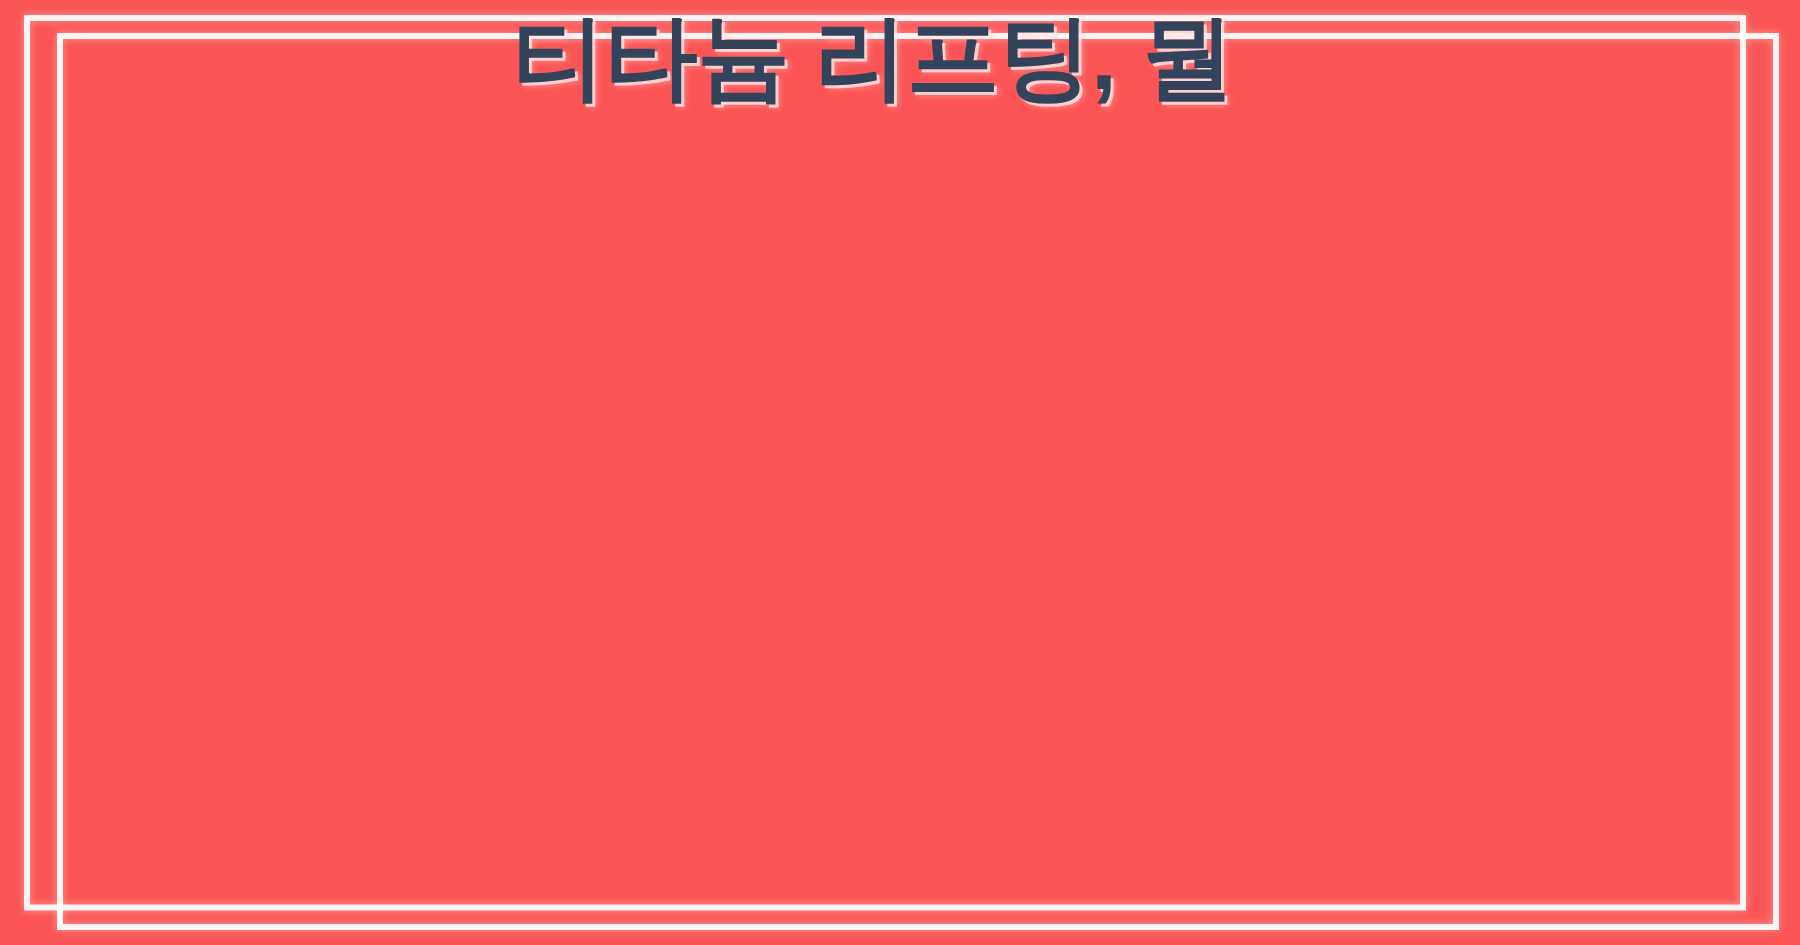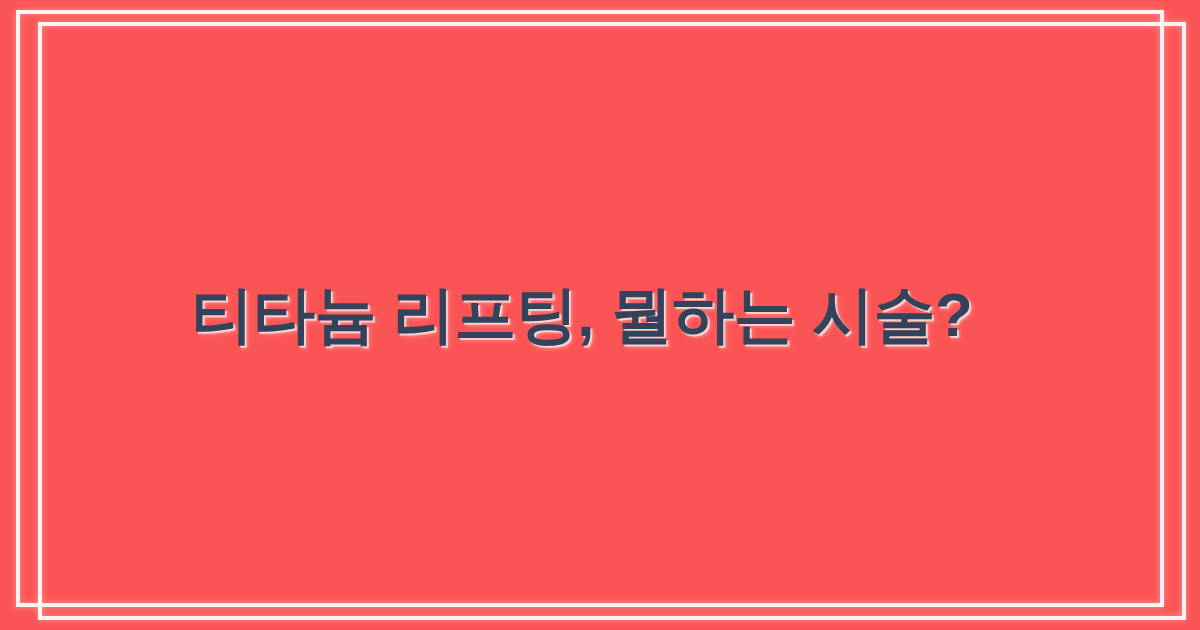--- a/index.html
+++ b/index.html
@@ -46,23 +46,23 @@
   }
 
   
   #title-block {
     position: absolute;
     left: 0;
     top: 0;
     width: 1164px;
     height: 630px;
     display: flex;
-    flex-direction: row;
+    flex-direction: column;
     align-items: center;
-    justify-content: center;
+    justify-content: space-between;
     text-align: center;
   }
 
   .title-line {
     display: block;
     color: #33435b;
     font-size: 62px;
     font-weight: 700;
     line-height: 1.26;
     letter-spacing: -0.5px;
@@ -76,16 +76,15 @@
 <body>
 
 <div id="thumbnail-card">
 
   <div class="frame frame-outer"></div>
 
   <div class="frame frame-inner"></div>
 
   <div id="title-block">
     <span class="title-line">티타늄 리프팅, 뭘</span>
-    <span class="title-line">하는 시술?</span>
   </div>
 
 </div>
 
 </body></html>

